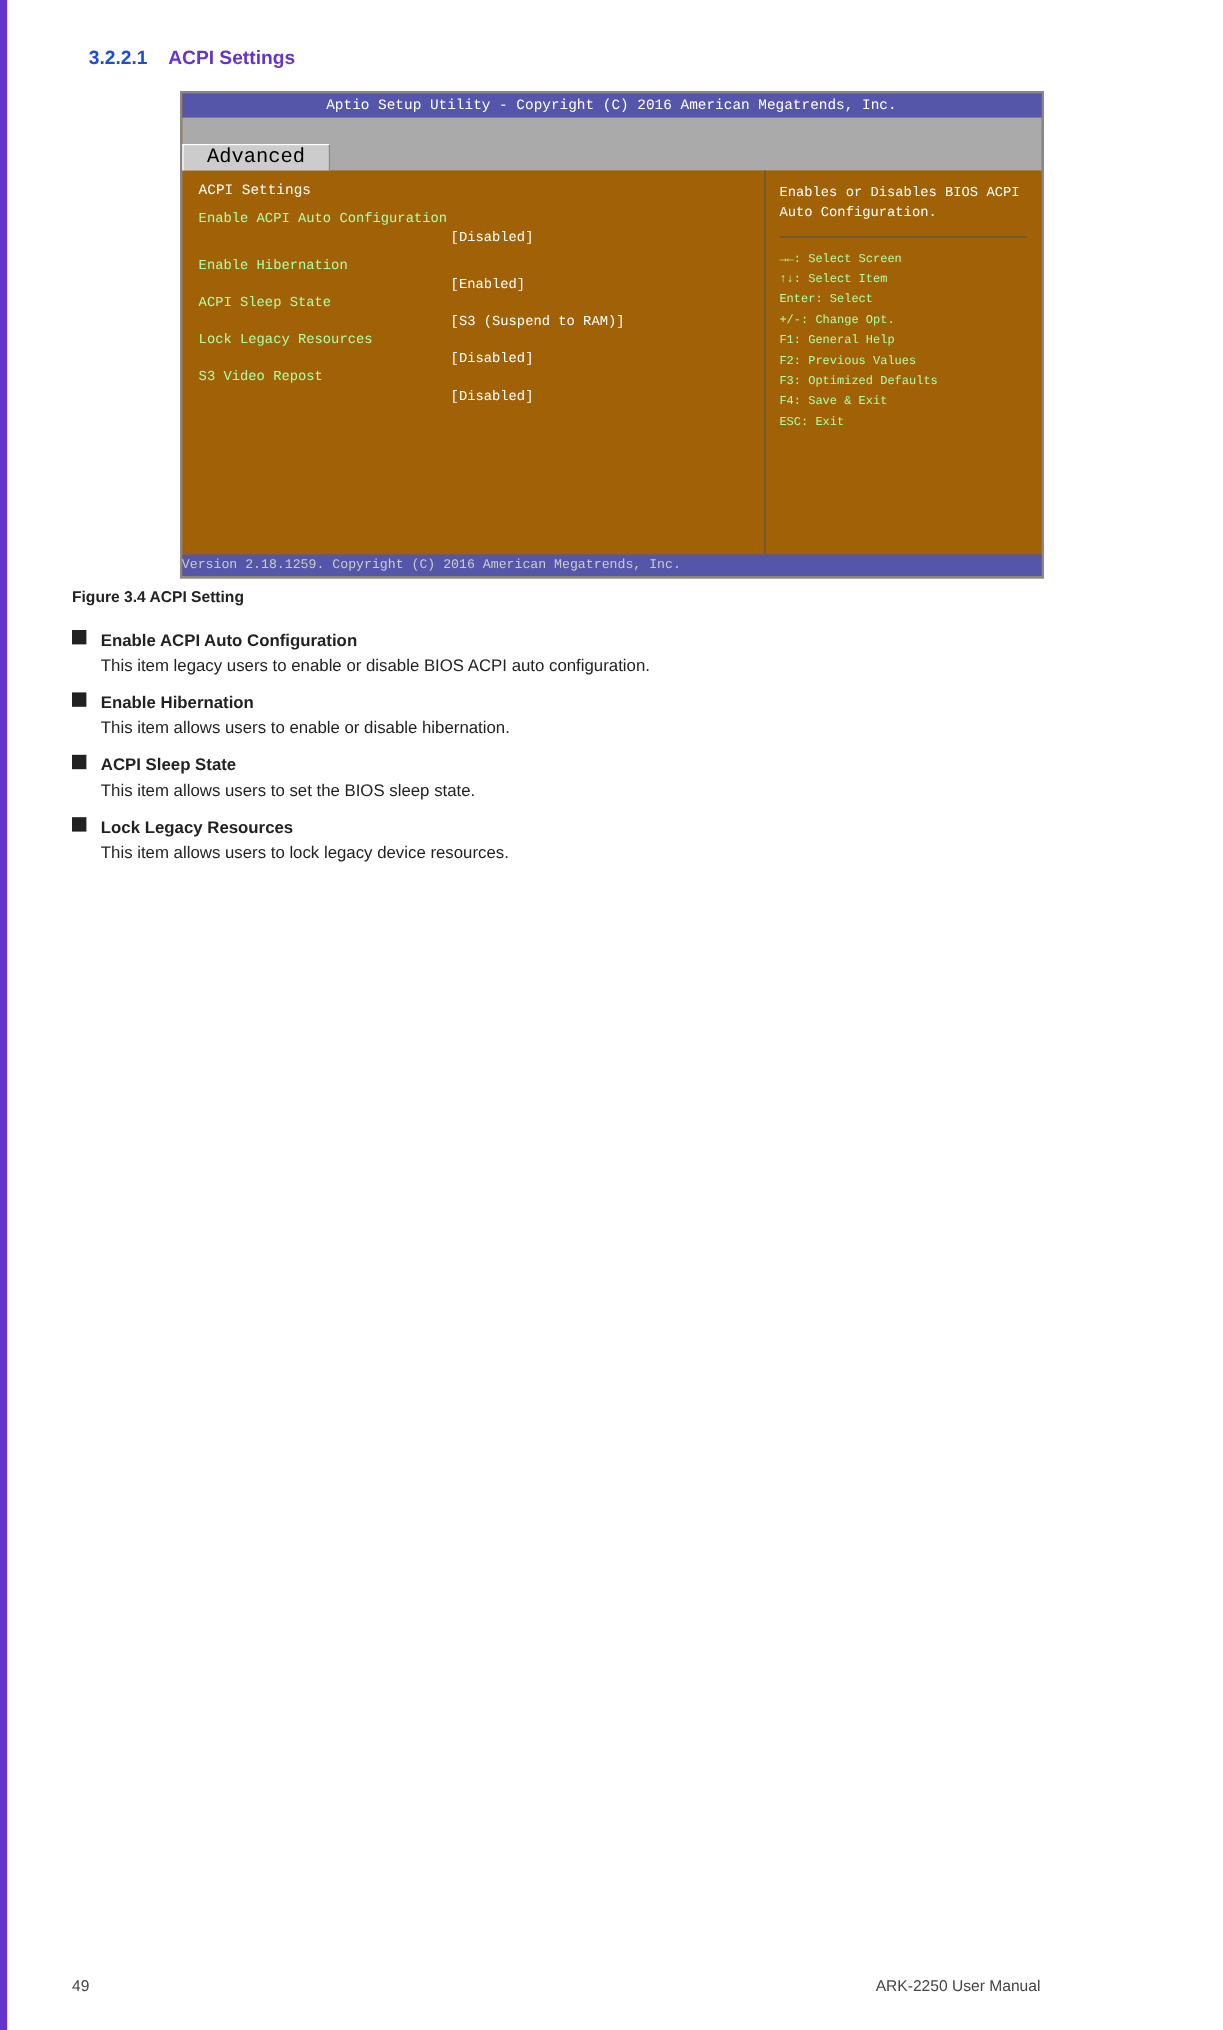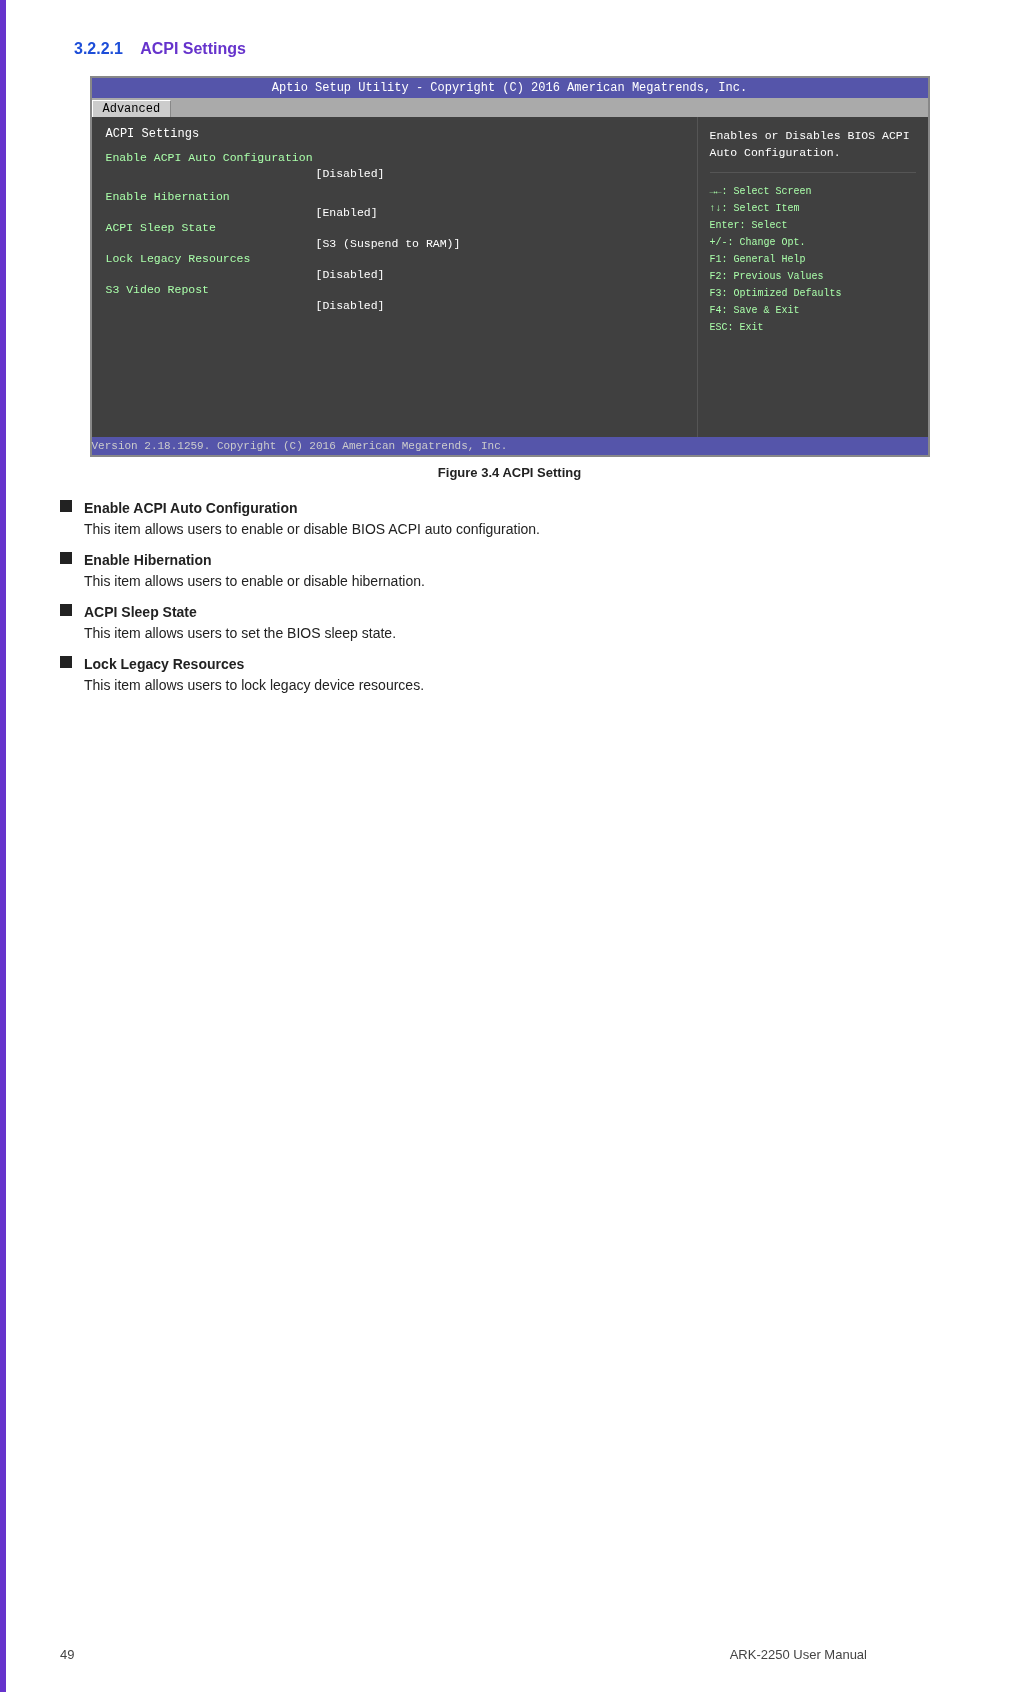--- a/index.html
+++ b/index.html
@@ -21,22 +21,22 @@
     }
 
     .section-number {
       color: #1d4ed8;
       margin-left: 14px;
     }
 
     
     .bios-container {
       border: 2px solid #888;
-      background: #404040;
-      width: 840px;
+      background: #a16207;
+      width: 720px;
       margin: 0 auto 8px auto;
       font-family: 'Courier New', Courier, monospace;
       font-size: 12px;
     }
 
     .bios-title-bar {
       background: #5555aa;
       color: #ffffff;
       text-align: center;
       padding: 3px 0;
@@ -45,25 +45,26 @@
 
     .bios-tab-bar {
       background: #aaaaaa;
       padding: 2px 0 0 0;
       display: flex;
     }
 
     .bios-tab {
       background: #cccccc;
       color: #000;
-      padding: 1px 10px;
-      font-size: 12px;
+      padding: 1px 20px;
+      font-size: 17px;
       border-top: 1px solid #fff;
       border-left: 1px solid #fff;
       border-right: 1px solid #888;
+      margin-top: 20px;
     }
 
     .bios-body {
       display: flex;
       min-height: 320px;
     }
 
     .bios-left {
       flex: 1;
       padding: 10px 14px;
@@ -123,21 +124,21 @@
     }
 
     .bios-footer {
       background: #5555aa;
       color: #cccccc;
       padding: 3px 0;
       font-size: 11px;
     }
 
     .figure-caption {
-      text-align: center;
+      text-align: left;
       font-weight: bold;
       font-size: 13px;
       margin-bottom: 18px;
       color: #222;
     }
 
     
     .bullet-list {
       list-style: none;
       padding: 0;
@@ -255,21 +256,21 @@
     </div>
   </div>
   <div class="bios-footer">Version 2.18.1259. Copyright (C) 2016 American Megatrends, Inc.</div>
 </div>
 
 <div class="figure-caption">Figure 3.4 ACPI Setting</div>
 
 <ul class="bullet-list" id="bullet-list">
     <li class="bullet-item">
       <div class="bullet-square"></div>
-      <div class="bullet-content"><span class="bullet-title">Enable ACPI Auto Configuration</span><span class="bullet-desc">This item allows users to enable or disable BIOS ACPI auto configuration.</span></div>
+      <div class="bullet-content"><span class="bullet-title">Enable ACPI Auto Configuration</span><span class="bullet-desc">This item legacy users to enable or disable BIOS ACPI auto configuration.</span></div>
     </li>
     <li class="bullet-item">
       <div class="bullet-square"></div>
       <div class="bullet-content"><span class="bullet-title">Enable Hibernation</span><span class="bullet-desc">This item allows users to enable or disable hibernation.</span></div>
     </li>
     <li class="bullet-item">
       <div class="bullet-square"></div>
       <div class="bullet-content"><span class="bullet-title">ACPI Sleep State</span><span class="bullet-desc">This item allows users to set the BIOS sleep state.</span></div>
     </li>
     <li class="bullet-item">

